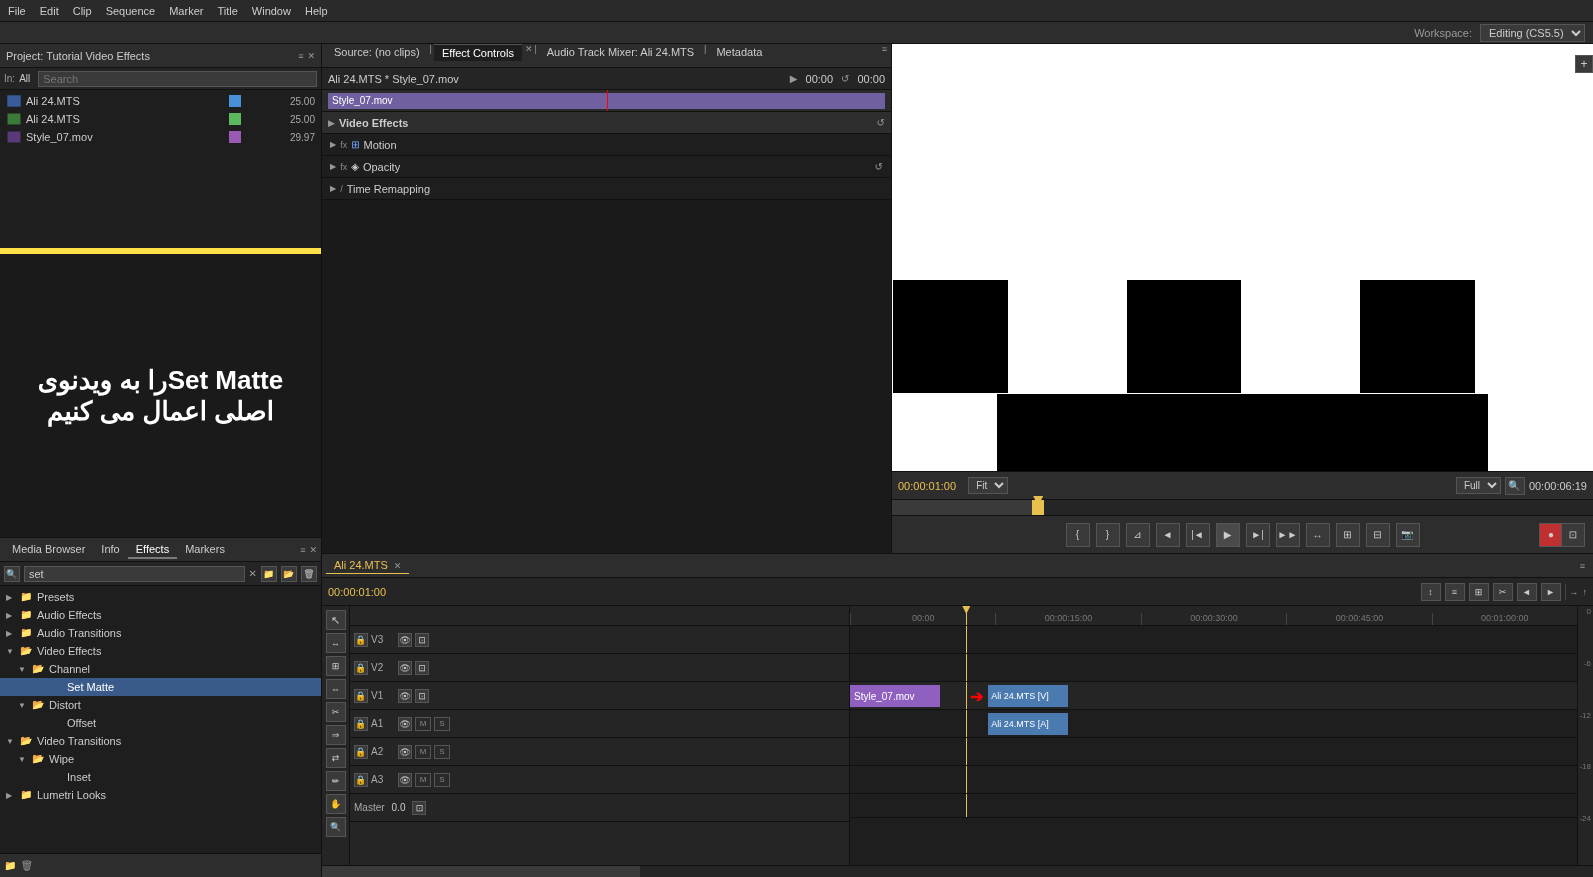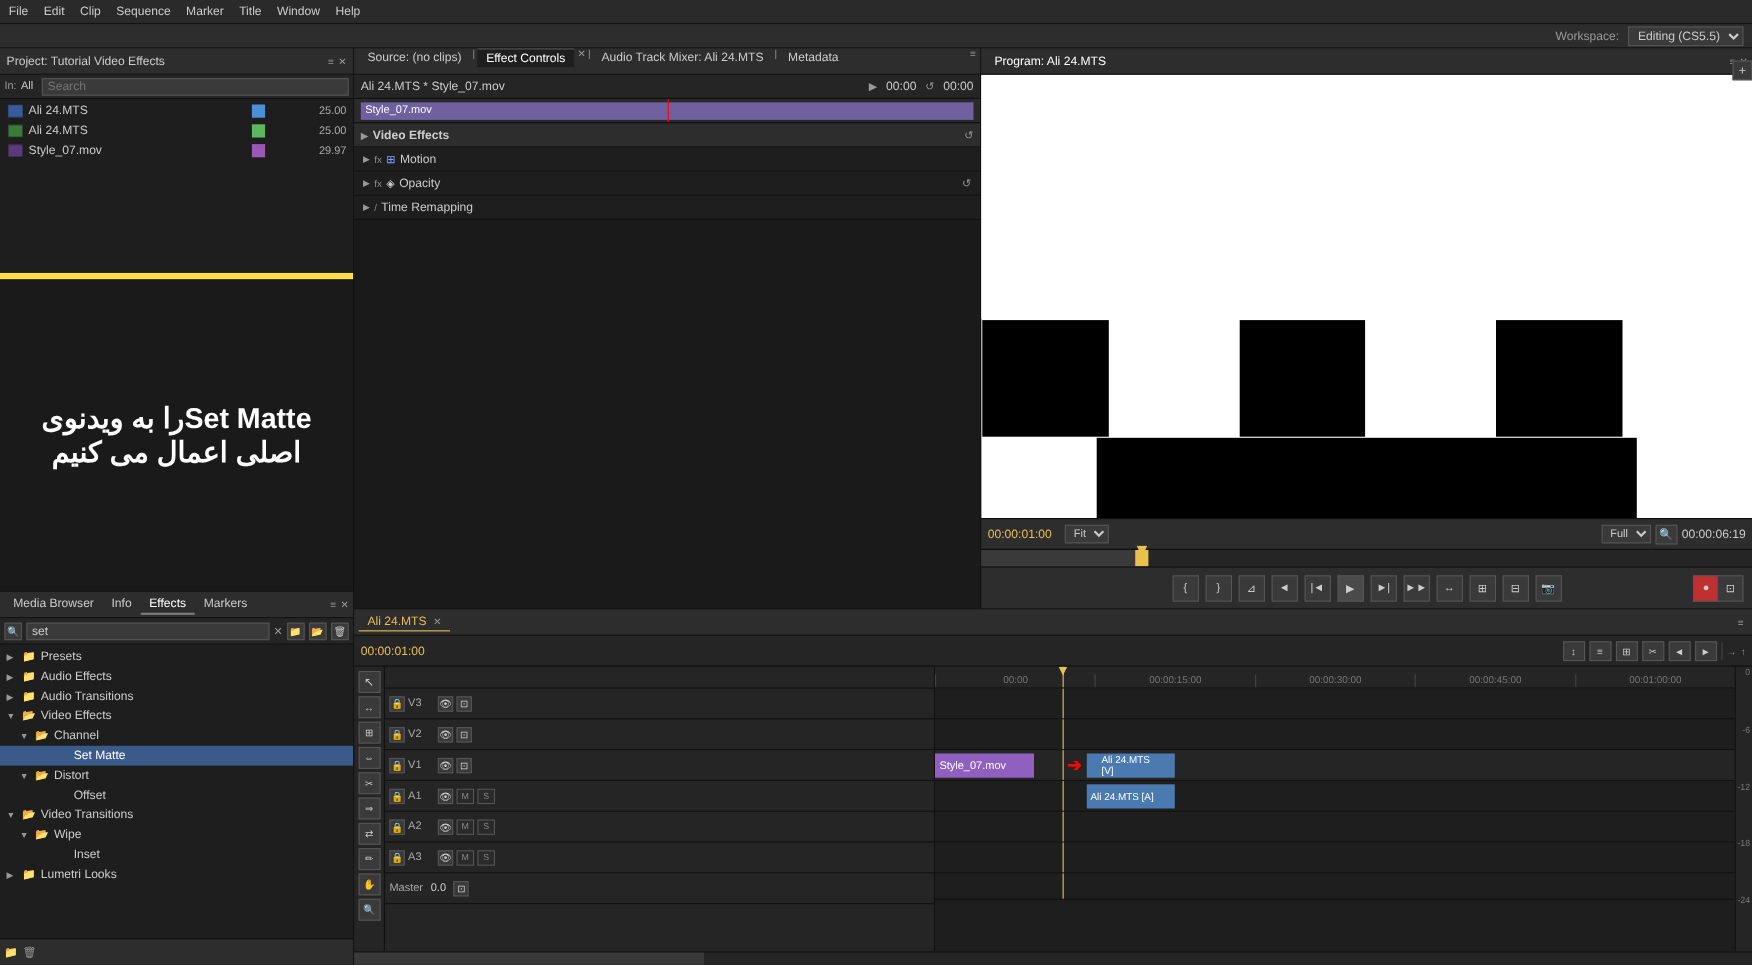--- a/index.html
+++ b/index.html
@@ -918,27 +918,20 @@
 
         <div class="ec-effect-row">
           <span class="ec-effect-arrow">▶</span>
           <span style="font-size:9px;color:#888;margin-right:4px;">/</span>
           <span class="ec-effect-name">Time Remapping</span>
         </div>
         <div style="flex:1;background:#1a1a1a;"></div>
       </div>
 
       <div class="program-monitor">
-        <div class="pm-tabs">
-          <span class="pm-tab active">Program: Ali 24.MTS</span>
-          <div style="display:flex;gap:4px;">
-            <span style="font-size:9px;color:#999;cursor:pointer;">≡</span>
-            <span style="font-size:9px;color:#999;cursor:pointer;">✕</span>
-          </div>
-        </div>
 
         <div class="pm-video">
           <div class="pm-video-pattern">
 
             <div style="width:100%;height:55%;background:#fff;"></div>
             <div style="width:100%;height:45%;display:flex;flex-direction:column;">
               <div style="display:flex;height:60%;">
                 <div style="flex:1;background:#000;margin:1px;"></div>
                 <div style="flex:1;background:#fff;margin:1px;"></div>
                 <div style="flex:1;background:#000;margin:1px;"></div>
@@ -1122,21 +1115,21 @@
             <div class="track-row" style="background:#252525;position:relative;">
               <div class="track-clip style07">
                 <span>Style_07.mov</span>
               </div>
 
               <div style="position:absolute;left:calc(16% + 4px);top:50%;transform:translateY(-50%);display:flex;align-items:center;">
                 <span style="color:red;font-size:16px;font-weight:bold;">➔</span>
               </div>
               <div style="position:absolute;left:16%;top:0;width:1px;height:100%;background:#e8c050;z-index:5;"></div>
 
-              <div style="position:absolute;left:calc(16% + 22px);top:3px;height:22px;width:80px;background:#4a7ab0;display:flex;align-items:center;padding:0 13px;font-size:9px;color:#fff;cursor:pointer;">
+              <div style="position:absolute;left:calc(16% + 22px);top:3px;height:22px;width:80px;background:#4a7ab0;display:flex;align-items:center;padding:0 3px;font-size:9px;color:#fff;cursor:pointer;">
                 <span>Ali 24.MTS [V]</span>
               </div>
             </div>
 
             <div class="track-row" style="position:relative;">
               <div style="position:absolute;left:16%;top:0;width:1px;height:100%;background:#e8c050;z-index:5;"></div>
 
               <div style="position:absolute;left:calc(16% + 22px);top:3px;height:22px;width:80px;background:#4a7ab0;display:flex;align-items:center;padding:0 3px;font-size:9px;color:#fff;cursor:pointer;">
                 <span>Ali 24.MTS [A]</span>
               </div>

